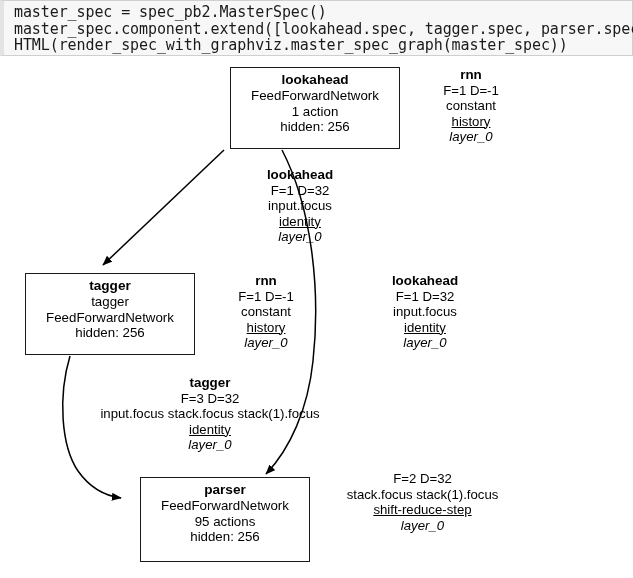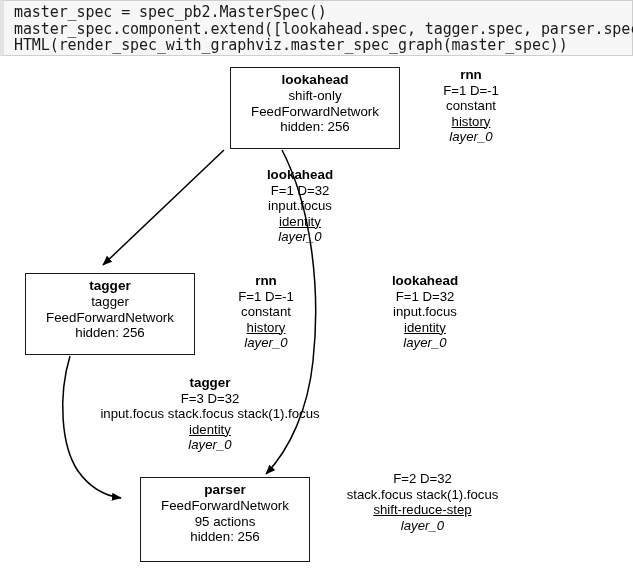--- a/index.html
+++ b/index.html
@@ -125,22 +125,22 @@
       <path d="M62,300 C50,340 53,390 70,415 C82,432 98,440 113,442" fill="none" stroke="#000000" stroke-width="1.5" marker-end="url(#ah)"></path>
     </g>
 
     <g>
       <path d="M246,442 C272,435 282,450 278,464 C275,474 265,478 254,475" fill="none" stroke="#000000" stroke-width="1.5" marker-end="url(#ah)"></path>
     </g>
   </svg>
 
   <div class="node" id="node-lookahead" style="left:222px; top:11px; width:170px; height:82px;">
     <div class="n-title">lookahead</div>
-    <div>shift-only</div>
     <div>FeedForwardNetwork</div>
+    <div>1 action</div>
     <div>hidden: 256</div>
   </div>
 
   <div class="node" id="node-tagger" style="left:17px; top:217px; width:170px; height:82px;">
     <div class="n-title">tagger</div>
     <div>tagger</div>
     <div>FeedForwardNetwork</div>
     <div>hidden: 256</div>
   </div>
 

